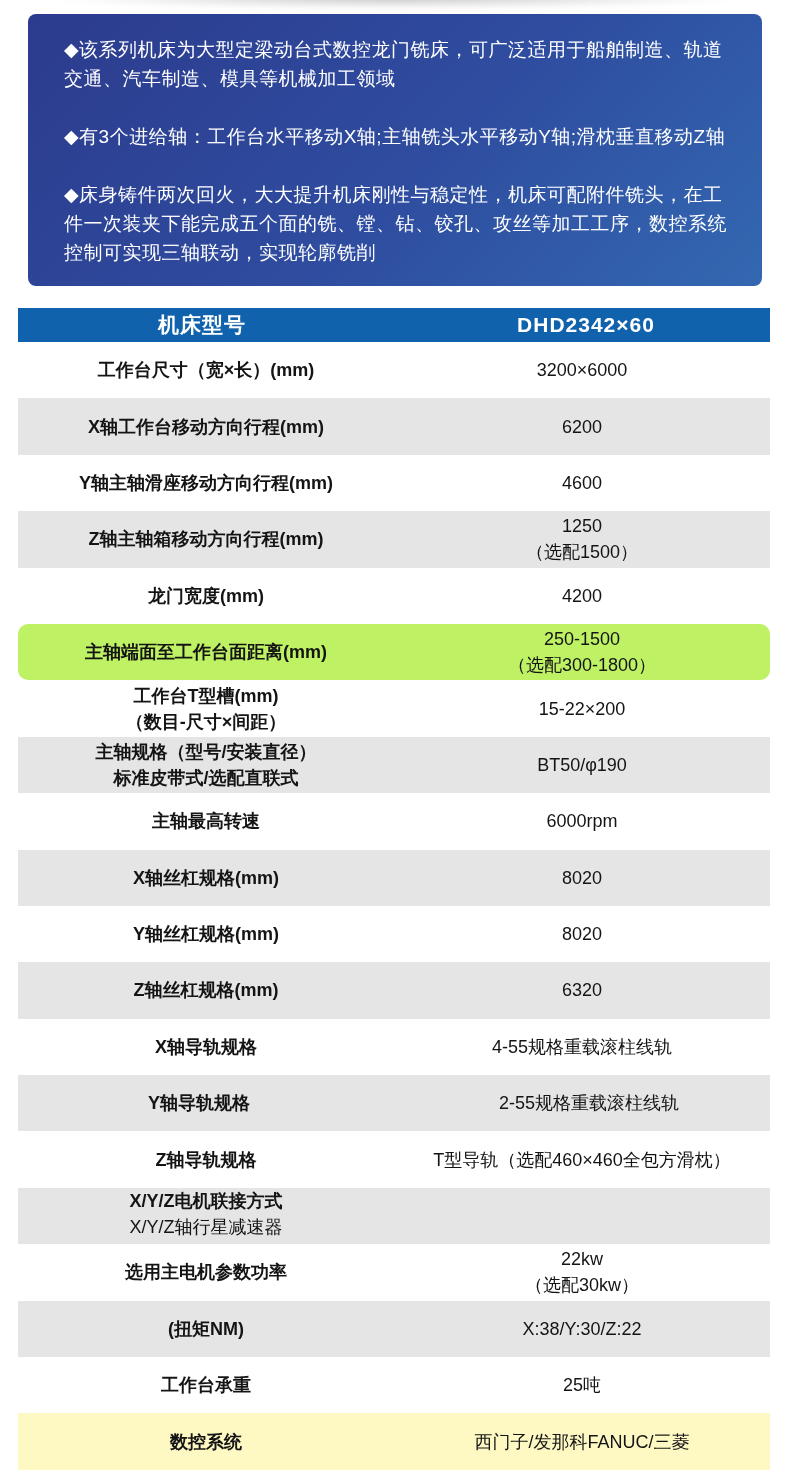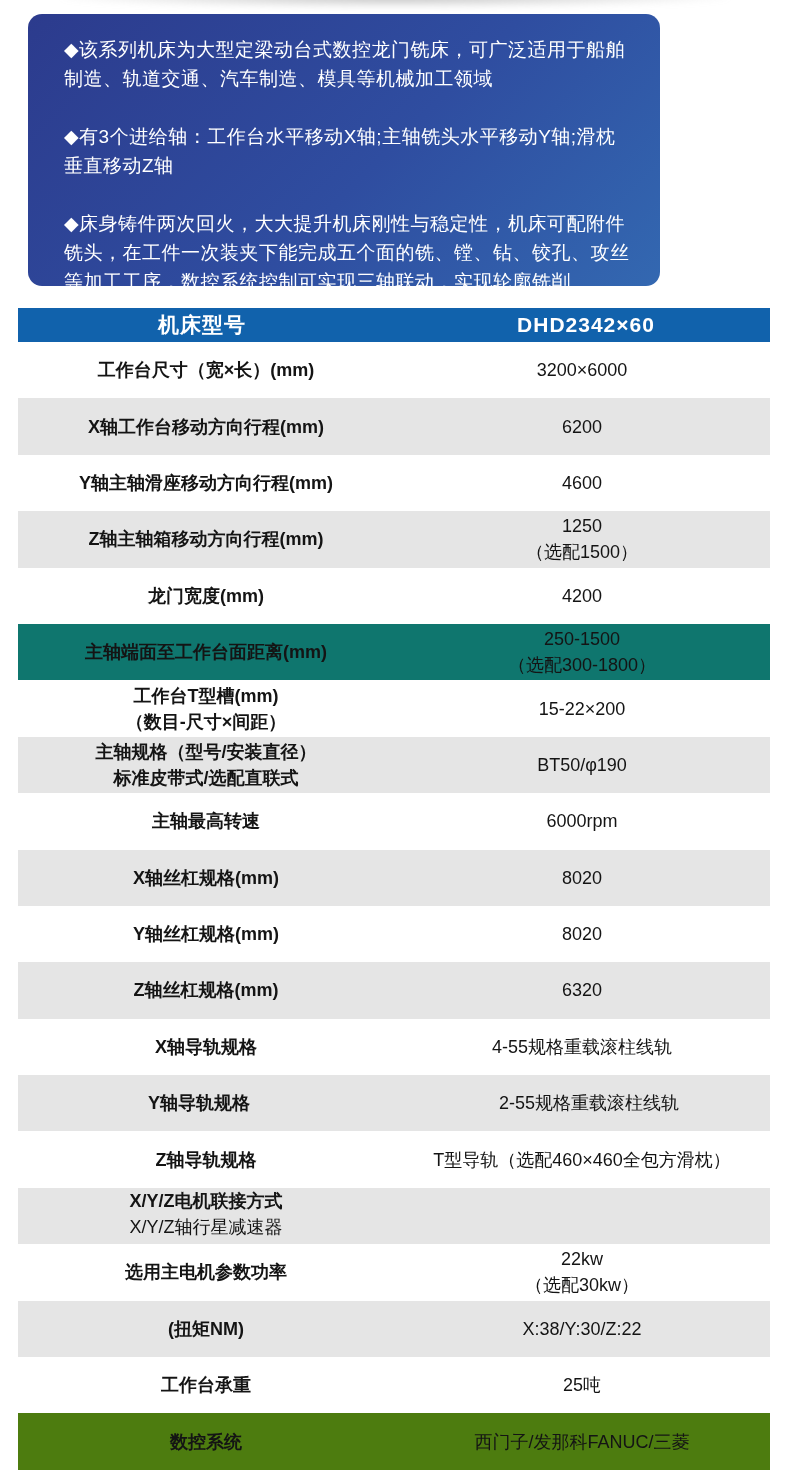--- a/index.html
+++ b/index.html
@@ -24,24 +24,24 @@
     border-radius: 50%;
     background: radial-gradient(ellipse at center, rgba(120,120,120,0.45) 0%, rgba(150,150,150,0.15) 55%, rgba(255,255,255,0) 75%);
     filter: blur(3px);
     pointer-events: none;
   }
   
   .intro-card {
     position: absolute;
     left: 28px;
     top: 14px;
-    width: 632px;
+    width: 734px;
     height: 272px;
     box-sizing: border-box;
-    border-radius: 14px;
+    border-radius: 8px;
     padding: 21px 26px 0 36px;
     color: #ffffff;
     font-size: 19px;
     font-weight: 500;
     line-height: 29px;
     letter-spacing: 0.5px;
   }
   .intro-card p {
     margin: 0 0 29px 0;
   }
@@ -149,21 +149,21 @@
 
   <div class="spec-row">
     <div class="cell label">
           <div class="line">龙门宽度(mm)</div>
         </div>
     <div class="cell value">
           <div class="line">4200</div>
         </div>
   </div>
 
-  <div class="spec-row" style="background: #0f766e;">
+  <div class="spec-row" style="background: #bef264; border-radius: 10px;">
     <div class="cell label">
           <div class="line">主轴端面至工作台面距离(mm)</div>
         </div>
     <div class="cell value">
           <div class="line">250-1500</div>
           <div class="line">（选配300-1800）</div>
         </div>
   </div>
 
   <div class="spec-row">
@@ -279,21 +279,21 @@
 
   <div class="spec-row">
     <div class="cell label">
           <div class="line">工作台承重</div>
         </div>
     <div class="cell value">
           <div class="line">25吨</div>
         </div>
   </div>
 
-  <div class="spec-row" style="background: #4d7c0f;">
+  <div class="spec-row" style="background: #fef9c3;">
     <div class="cell label">
           <div class="line">数控系统</div>
         </div>
     <div class="cell value">
           <div class="line">西门子/发那科FANUC/三菱</div>
         </div>
   </div>
 </div>
 </div>
 

